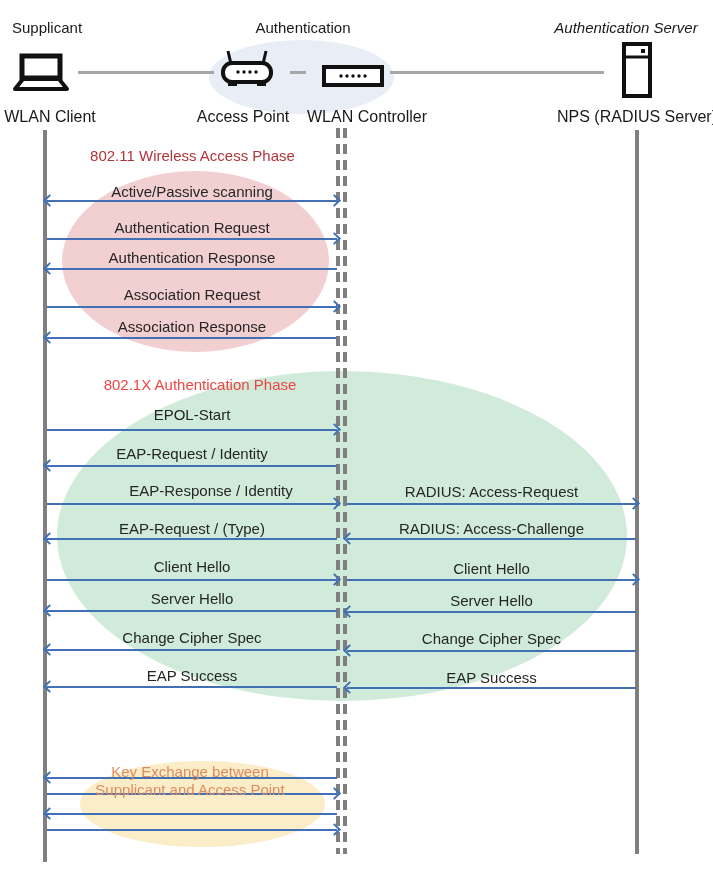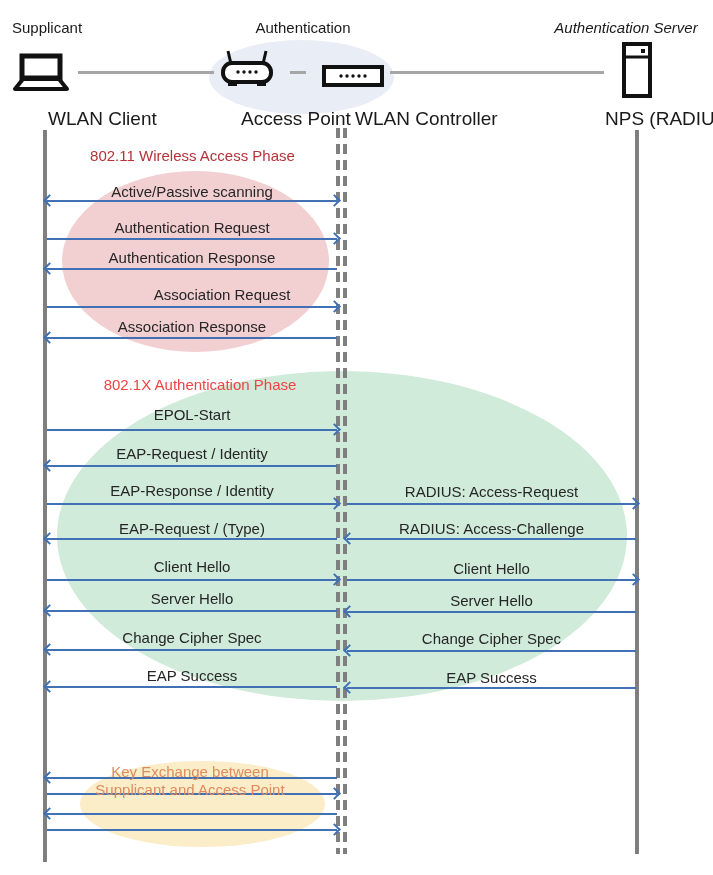--- a/index.html
+++ b/index.html
@@ -1,20 +1,20 @@
 <!DOCTYPE html>
 <html><head>
 <meta charset="utf-8">
 <style>
   html,body{margin:0;padding:0;background:#fff;}
   .stage{position:relative;width:713px;height:875px;background:#ffffff;overflow:hidden;
          font-family:"Liberation Sans",sans-serif;color:#262626;}
   .lbl{position:absolute;font-size:15px;line-height:17px;color:#262626;text-align:center;white-space:nowrap;z-index:6;}
   .hdr{position:absolute;font-size:15px;color:#1a1a1a;text-align:center;white-space:nowrap;z-index:6;}
-  .cap{position:absolute;font-size:19px;color:#1a1a1a;text-align:center;white-space:nowrap;z-index:6;padding-left:48px;}
+  .cap{position:absolute;font-size:16px;color:#1a1a1a;text-align:center;white-space:nowrap;z-index:6;}
   .ellipse{position:absolute;border-radius:50%;z-index:1;}
   .bg-auth{background:#e9edf6;}
   .bg-p1{background:#f2cfd1;}
   .bg-p2{background:#d0ebda;}
   .bg-p3{background:#fbedc8;}
   .ptitle{position:absolute;font-size:15px;line-height:18px;text-align:center;white-space:nowrap;z-index:6;}
   .t-p1{color:#b23338;}
   .t-p2{color:#ef4444;}
   .t-p3{color:#e08b5e;margin-top:40px;}
   .lifeline{position:absolute;width:4px;background:#7f7f7f;z-index:2;}
@@ -102,41 +102,41 @@
   <div class="lbl" style="left:47px;top:219px;width:290px;">Authentication Request</div>
   <div class="arrow" style="left:47px;top:238px;width:290px;">
       <span class="chev chev-r"></span>
     </div>
 
   <div class="lbl" style="left:47px;top:249px;width:290px;">Authentication Response</div>
   <div class="arrow" style="left:47px;top:268px;width:290px;">
       <span class="chev chev-l"></span>
     </div>
 
-  <div class="lbl" style="left:47px;top:286px;width:290px;margin-left:30px;">Association Request</div>
+  <div class="lbl" style="left:47px;top:286px;width:290px;">Association Request</div>
   <div class="arrow" style="left:47px;top:306px;width:290px;">
       <span class="chev chev-r"></span>
     </div>
 
   <div class="lbl" style="left:47px;top:318px;width:290px;">Association Response</div>
   <div class="arrow" style="left:47px;top:337px;width:290px;">
       <span class="chev chev-l"></span>
     </div>
 
   <div class="lbl" style="left:47px;top:406px;width:290px;">EPOL-Start</div>
   <div class="arrow" style="left:47px;top:429px;width:290px;">
       <span class="chev chev-r"></span>
     </div>
 
   <div class="lbl" style="left:47px;top:445px;width:290px;">EAP-Request / Identity</div>
   <div class="arrow" style="left:47px;top:465px;width:290px;">
       <span class="chev chev-l"></span>
     </div>
 
-  <div class="lbl" style="left:47px;top:482px;width:290px;">EAP-Response / Identity</div>
+  <div class="lbl" style="left:47px;top:482px;width:290px;padding-left:19px;">EAP-Response / Identity</div>
   <div class="arrow" style="left:47px;top:503px;width:290px;">
       <span class="chev chev-r"></span>
     </div>
 
   <div class="lbl" style="left:47px;top:520px;width:290px;">EAP-Request / (Type)</div>
   <div class="arrow" style="left:47px;top:538px;width:290px;">
       <span class="chev chev-l"></span>
     </div>
 
   <div class="lbl" style="left:47px;top:558px;width:290px;">Client Hello</div>

